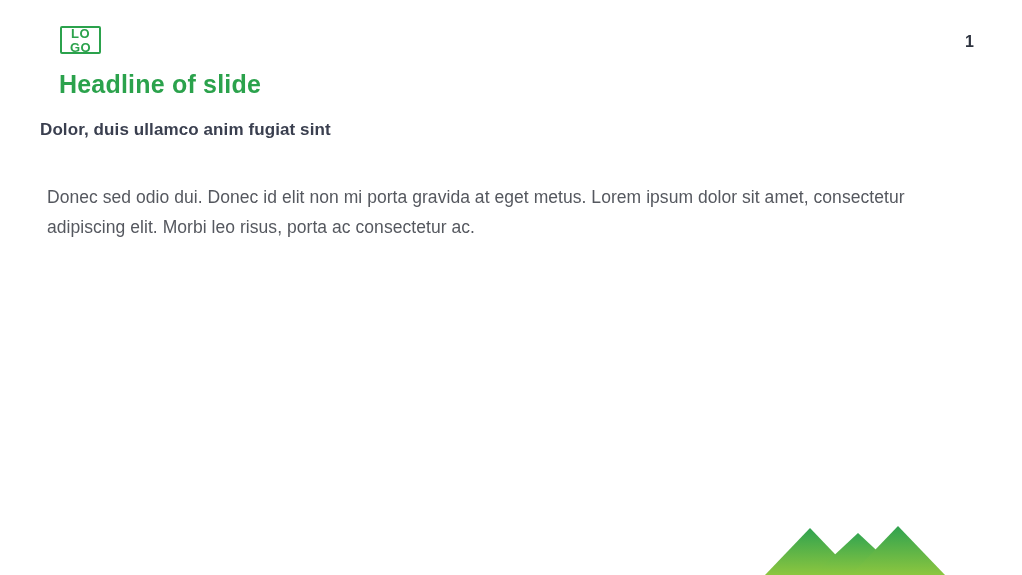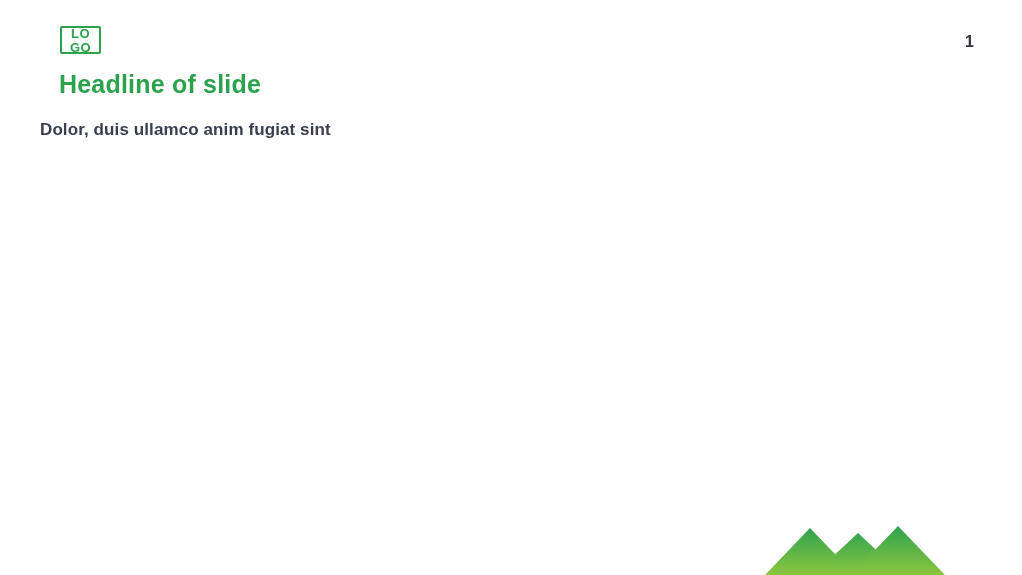--- a/index.html
+++ b/index.html
@@ -119,20 +119,21 @@
     <span class="logo-line top">LO</span>
     <span class="logo-line">GO</span>
   </div>
 
   <div class="page-number">1</div>
 
   <h1 class="headline">Headline of slide</h1>
 
   <h2 class="subheadline">Dolor, duis ullamco anim fugiat sint</h2>
 
+  <p class="body-text">Donec sed odio dui. Donec id elit non mi porta gravida at eget metus. Lorem ipsum dolor sit amet, consectetur adipiscing elit. Morbi leo risus, porta ac consectetur ac.</p>
 
   <div class="mountains">
     <svg viewBox="0 0 185 52" preserveAspectRatio="none" xmlns="http://www.w3.org/2000/svg">
       <defs>
         <linearGradient id="mg1" x1="0" y1="0" x2="0" y2="1">
           <stop offset="0%" stop-color="#2FA24F"></stop>
           <stop offset="100%" stop-color="#8CC63F"></stop>
         </linearGradient>
         <linearGradient id="mg2" x1="0" y1="0" x2="0" y2="1">
           <stop offset="0%" stop-color="#33A550"></stop>

